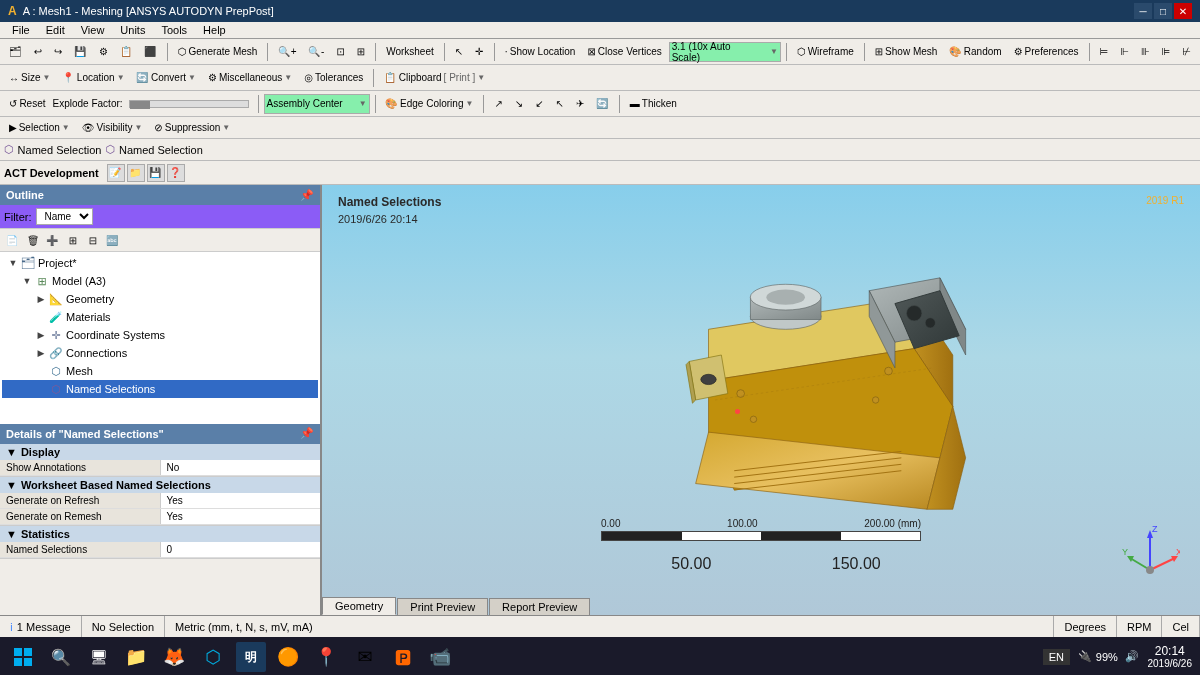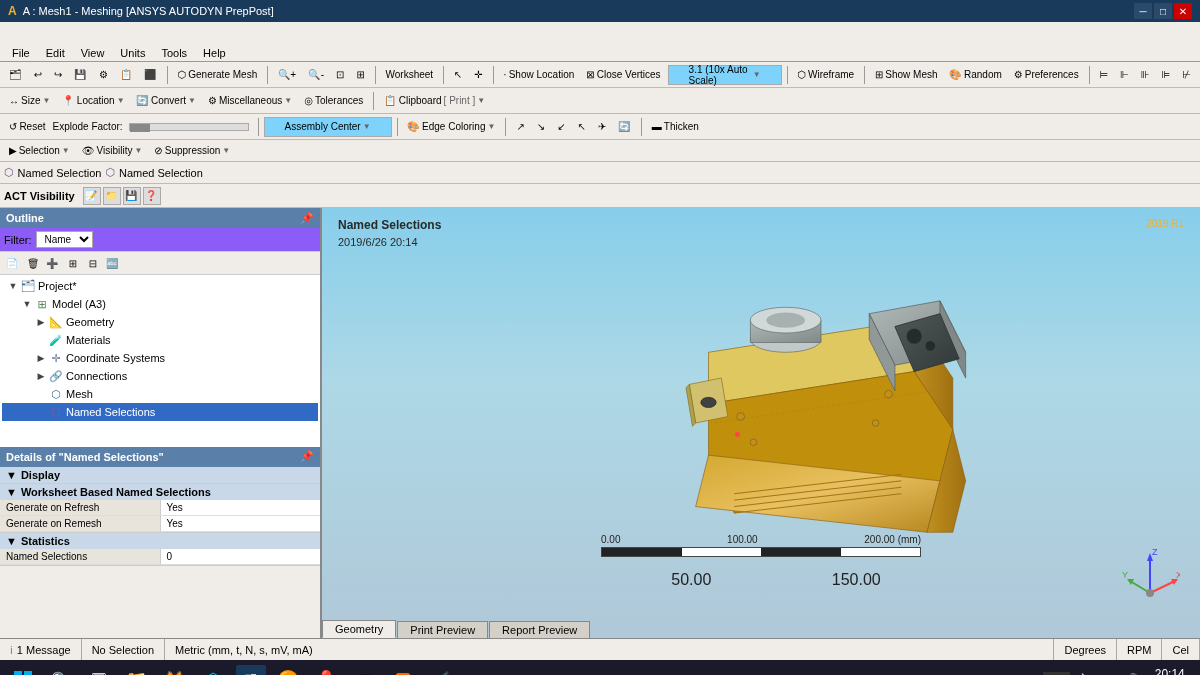--- a/index.html
+++ b/index.html
@@ -5,28 +5,28 @@
     * { margin: 0; padding: 0; box-sizing: border-box; }
     body { width: 1200px; height: 675px; overflow: hidden; font-family: 'Segoe UI', Arial, sans-serif; font-size: 11px; background: #d4d0c8; user-select: none; }
 
     
     #title-bar { background: #1a3a5c; color: white; height: 22px; display: flex; align-items: center; justify-content: space-between; padding: 0 8px; font-size: 11px; }
     #title-bar-left { display: flex; align-items: center; gap: 6px; }
     #title-bar-controls { display: flex; gap: 2px; }
     #title-bar-controls span { width: 18px; height: 16px; display: flex; align-items: center; justify-content: center; cursor: pointer; font-size: 10px; color: white; background: #2a4a6c; }
 
     
-    #menu-bar { background: #f0ede8; height: 40px; display: flex; align-items: flex-end; padding: 0 4px; border-bottom: 1px solid #999; }
+    #menu-bar { background: #f0ede8; height: 17px; display: flex; align-items: flex-start; padding: 0 4px; border-bottom: 1px solid #999; }
     .menu-item { padding: 2px 8px; cursor: pointer; font-size: 11px; color: #000; }
 
     
     .toolbar-row { background: #f0ede8; height: 26px; display: flex; align-items: center; padding: 0 4px; border-bottom: 1px solid #bbb; gap: 2px; flex-wrap: nowrap; overflow: hidden; }
     .tb-btn { height: 22px; padding: 1px 4px; cursor: pointer; display: flex; align-items: center; gap: 2px; font-size: 10px; color: #000; border: 1px solid transparent; background: transparent; white-space: nowrap; }
     .tb-sep { width: 1px; height: 18px; background: #999; margin: 0 3px; }
-    .tb-dropdown { height: 20px; display: flex; align-items: center; border: 1px solid #aaa; background: #7dd3fc; padding: 0 20px; cursor: pointer; font-size: 10px; gap: 2px; }
+    .tb-dropdown { height: 20px; display: flex; align-items: center; border: 1px solid #aaa; background: #86efac; padding: 0 2px; cursor: pointer; font-size: 10px; gap: 16px; }
     .tb-dropdown-arrow { font-size: 8px; color: #666; }
 
     
     #toolbar2 { background: #f0ede8; height: 26px; display: flex; align-items: center; padding: 0 4px; border-bottom: 1px solid #bbb; gap: 2px; }
 
     
     #toolbar3 { background: #f0ede8; height: 26px; display: flex; align-items: center; padding: 0 4px; border-bottom: 1px solid #bbb; gap: 2px; }
 
     
     #named-sel-bar { background: #f0ede8; height: 22px; display: flex; align-items: center; padding: 0 4px; border-bottom: 1px solid #bbb; gap: 4px; font-size: 11px; }
@@ -88,21 +88,21 @@
 
     
     #ansys-logo { position: absolute; top: 14px; right: 16px; text-align: right; }
     #ansys-logo .ansys-text { font-size: 28px; font-weight: bold; color: #f0b030; letter-spacing: 2px; }
     #ansys-logo .ansys-sub { font-size: 10px; color: #f0b030; text-align: right; margin-top: -4px; }
 
     
     #model-3d { position: absolute; top: 80px; left: 200px; right: 80px; bottom: 80px; }
 
     
-    #scale-bar { position: absolute; bottom: 49px; left: 50%; transform: translateX(-50%); text-align: center; }
+    #scale-bar { position: absolute; bottom: 42px; left: 50%; transform: translateX(-50%); text-align: center; }
 
     
     #viewport-tabs { position: absolute; bottom: 0; left: 0; right: 0; height: 22px; display: flex; align-items: flex-end; background: transparent; }
     .vp-tab { padding: 2px 12px; background: #d4d0c8; border: 1px solid #888; border-bottom: none; cursor: pointer; font-size: 11px; margin-right: 1px; }
     .vp-tab.active { background: #f0ede8; border-bottom: 1px solid #f0ede8; }
 
     
     #axis-indicator { position: absolute; bottom: 35px; right: 20px; width: 60px; height: 60px; }
 
     
@@ -296,21 +296,21 @@
 </div>
 
 <div id="named-sel-bar">
   <span style="color:#7a5a9a;">⬡</span>
   <span>Named Selection</span>
   <span style="color:#7a5a9a;">⬡</span>
   <span>Named Selection</span>
 </div>
 
 <div id="act-bar">
-  <span>ACT Visibility</span>
+  <span>ACT Development</span>
   <div id="act-bar-icons">
     <div class="act-icon">📝</div>
     <div class="act-icon">📁</div>
     <div class="act-icon">💾</div>
     <div class="act-icon">❓</div>
   </div>
 </div>
 
 <div id="main" style="height: 430px; display:flex;">
 
@@ -393,20 +393,24 @@
     <div id="details-header">
       <span>Details of "Named Selections"</span>
       <span style="cursor:pointer;">📌</span>
     </div>
     <div id="details-content" style="flex:1; overflow:auto;">
 
       <div class="details-section">
         <div class="details-section-header">
           <span>▼</span>
           <span>Display</span>
+        </div>
+        <div class="details-row">
+          <div class="details-key">Show Annotations</div>
+          <div class="details-val">No</div>
         </div>
       </div>
 
       <div class="details-section">
         <div class="details-section-header">
           <span>▼</span>
           <span>Worksheet Based Named Selections</span>
         </div>
         <div class="details-row">
           <div class="details-key">Generate on Refresh</div>

